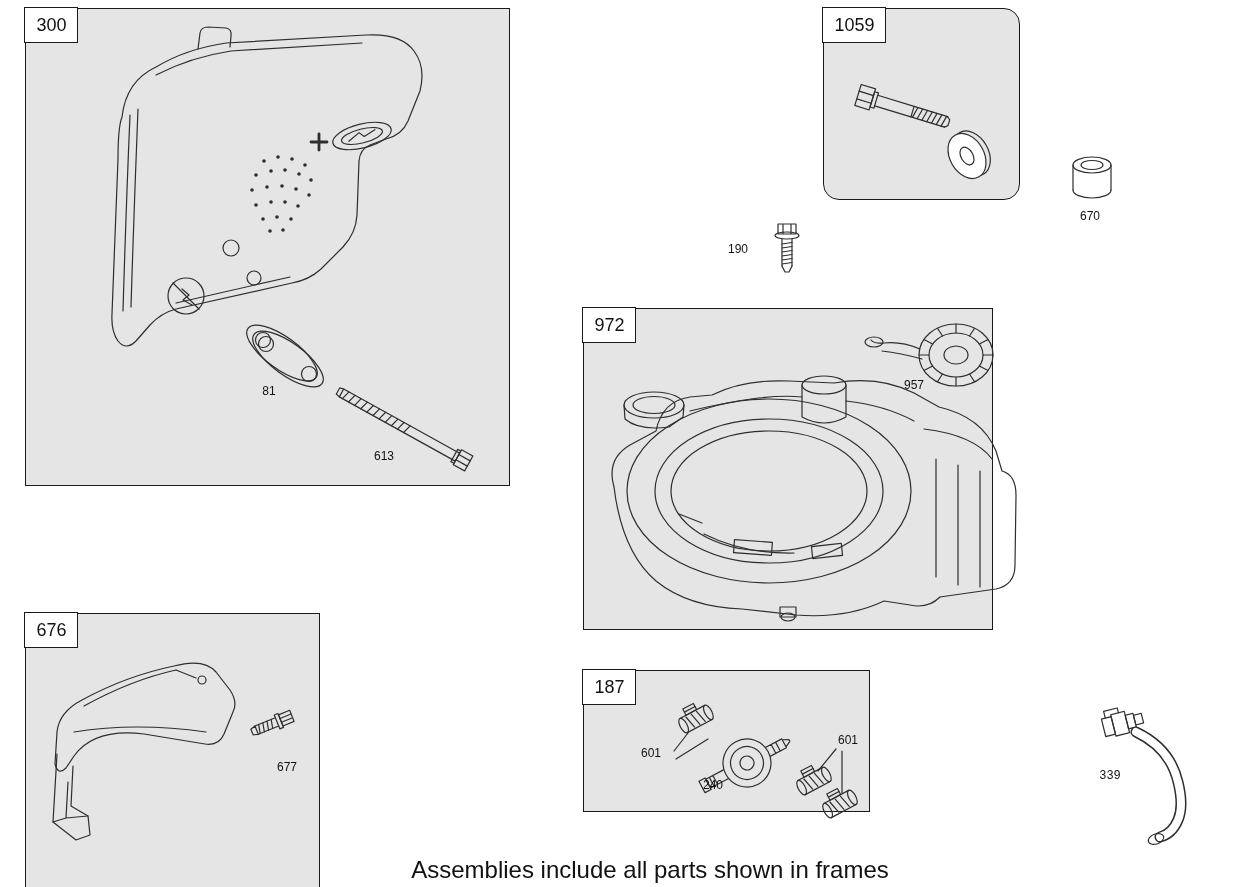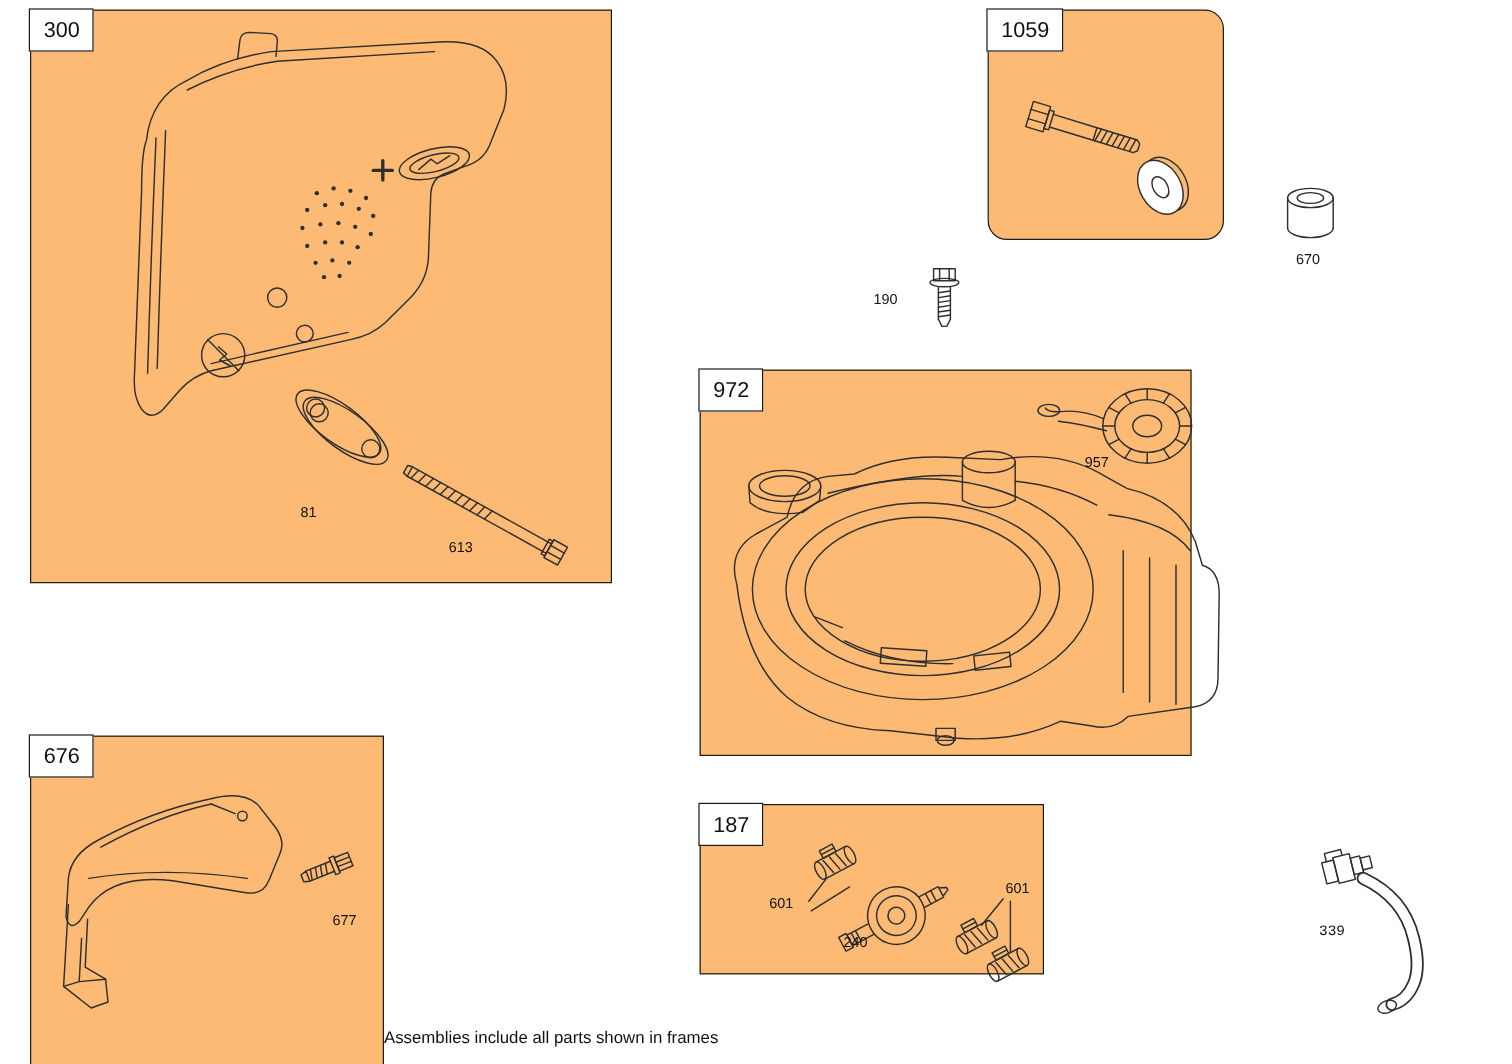--- a/index.html
+++ b/index.html
@@ -1,23 +1,23 @@
 <!DOCTYPE html>
 <html><head>
 <meta charset="utf-8">
 <style>
   * { margin:0; padding:0; box-sizing:border-box; }
   html,body { background:#ffffff; }
   body { font-family:"Liberation Sans", sans-serif; color:#111; }
   .canvas { position:relative; width:1260px; height:887px; background:#fff; overflow:hidden; }
-  .frame { position:absolute; border:1.6px solid #1a1a1a; background:#fdba74; }
+  .frame { position:absolute; border:1.6px solid #1a1a1a; background:#e5e5e5; }
   .frame-label { position:absolute; top:-1.6px; left:-1.6px; border:1.6px solid #1a1a1a; background:#fff;
                  font-size:18px; line-height:1; padding:8px 11px; }
   .part-label { position:absolute; font-size:12px; line-height:1.1; text-align:center; }
-  .footer { position:absolute; top:856px; left:320px; width:660px; text-align:left; font-size:14px; }
+  .footer { position:absolute; top:856px; left:320px; width:660px; text-align:center; font-size:24px; }
   svg.art { position:absolute; top:0; left:0; }
   .ln, .ln * { fill:none; stroke:#2e2e2e; stroke-width:1.2; stroke-linecap:round; stroke-linejoin:round; }
   .lnw { fill:#ffffff !important; stroke:#2e2e2e; }
   .dot circle { fill:#2e2e2e; stroke:none; }
   .thick { stroke-width:2.8 !important; }
 </style>
 </head>
 <body>
 
 <div class="canvas">
@@ -98,21 +98,21 @@
           <circle cx="259" cy="193" r="1.8"></circle>
           <circle cx="272" cy="197" r="1.8"></circle>
         <circle cx="237" cy="210" r="1.8"></circle>
           <circle cx="251" cy="208" r="1.8"></circle>
           <circle cx="265" cy="210" r="1.8"></circle>
         <circle cx="244" cy="222" r="1.8"></circle>
           <circle cx="257" cy="221" r="1.8"></circle>
       </g>
     </svg>
     <div class="frame-label">300</div>
-    <div class="part-label" style="left:208px; top:376px; width:46px;margin-top:36px;">81</div>
+    <div class="part-label" style="left:220px; top:376px; width:46px;">81</div>
     <div class="part-label" style="left:330px; top:441px; width:56px;">613</div>
   </div>
 
   <div class="frame" style="left:823px; top:8px; width:197px; height:192px;border-radius:16px;">
     <svg class="art" width="193" height="188" viewBox="0 0 193 188">
       <g class="ln">
         <g transform="translate(34,86) rotate(17)">
           <rect x="0" y="-11" width="15" height="22"></rect>
           <path d="M0,-4 L15,-4 M0,4 L15,4"></path>
           <rect x="15" y="-8" width="4" height="16"></rect>

